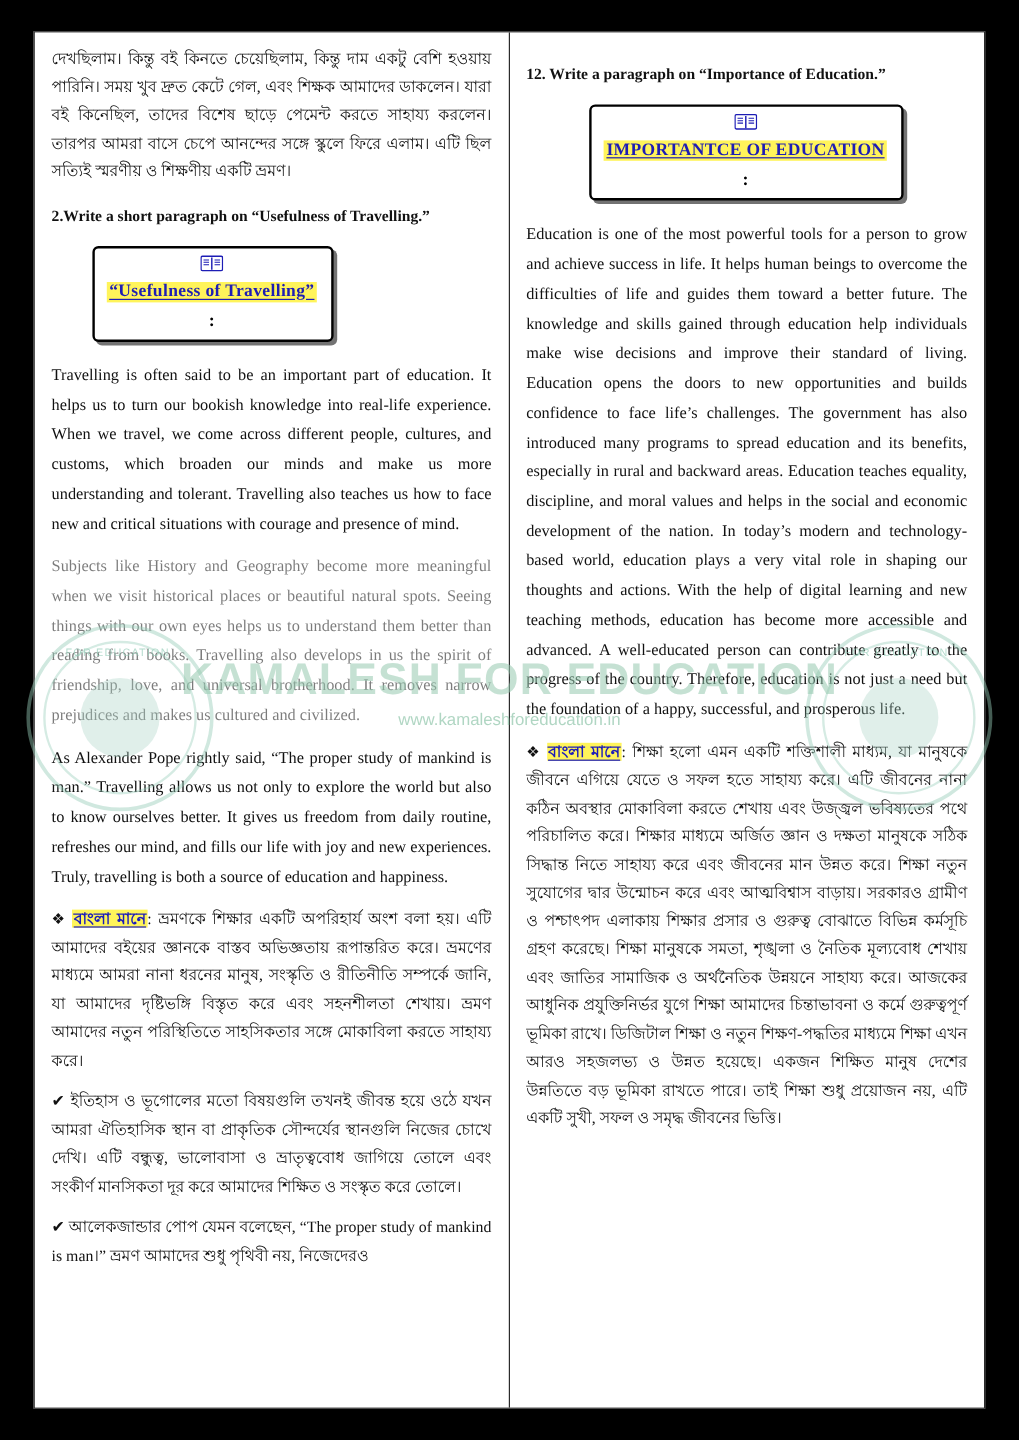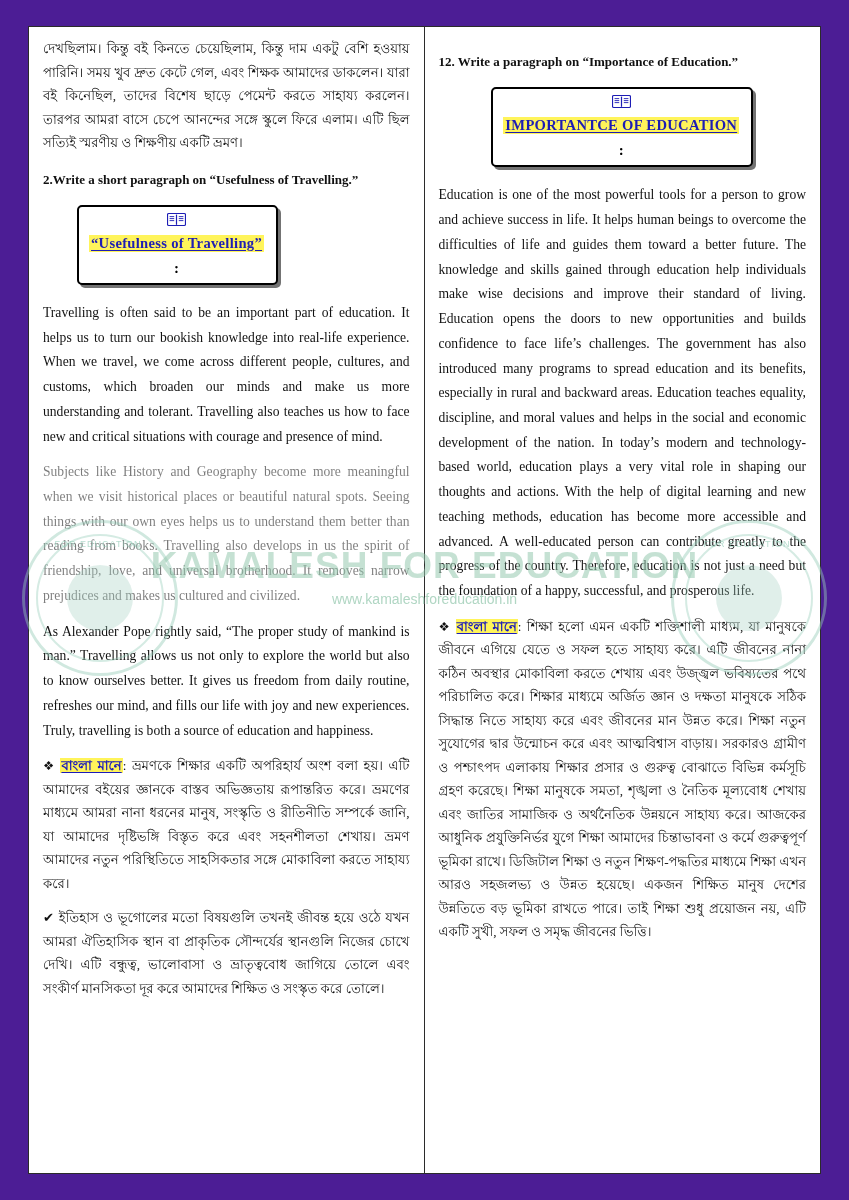--- a/index.html
+++ b/index.html
@@ -9,21 +9,21 @@
   }
   body {
     font-family: "Liberation Serif", serif;
     color: #111111;
   }
   .page {
     position: relative;
     width: 849px;
     height: 1200px;
     margin: 0 auto;
-    background: #4c1d95;
+    background: #000000;
     overflow: hidden;
   }
   .sheet {
     position: absolute;
     left: 28px;
     top: 26px;
     width: 793px;
     height: 1148px;
     border: 1px solid #2b2b2b;
     box-sizing: border-box;
@@ -211,20 +211,21 @@
 
       <p class="en">Travelling is often said to be an important part of education. It helps us to turn our bookish knowledge into real-life experience. When we travel, we come across different people, cultures, and customs, which broaden our minds and make us more understanding and tolerant. Travelling also teaches us how to face new and critical situations with courage and presence of mind.</p>
       <p class="en faded">Subjects like History and Geography become more meaningful when we visit historical places or beautiful natural spots. Seeing things with our own eyes helps us to understand them better than reading from books. Travelling also develops in us the spirit of friendship, love, and universal brotherhood. It removes narrow prejudices and makes us cultured and civilized.</p>
       <p class="en">As Alexander Pope rightly said, “The proper study of mankind is man.” Travelling allows us not only to explore the world but also to know ourselves better. It gives us freedom from daily routine, refreshes our mind, and fills our life with joy and new experiences. Truly, travelling is both a source of education and happiness.</p>
 
       <p class="bn">
         <span class="bullet-diamond">❖</span><span class="bangla-label">বাংলা মানে</span><span>:</span>
         <span>ভ্রমণকে শিক্ষার একটি অপরিহার্য অংশ বলা হয়। এটি আমাদের বইয়ের জ্ঞানকে বাস্তব অভিজ্ঞতায় রূপান্তরিত করে। ভ্রমণের মাধ্যমে আমরা নানা ধরনের মানুষ, সংস্কৃতি ও রীতিনীতি সম্পর্কে জানি, যা আমাদের দৃষ্টিভঙ্গি বিস্তৃত করে এবং সহনশীলতা শেখায়। ভ্রমণ আমাদের নতুন পরিস্থিতিতে সাহসিকতার সঙ্গে মোকাবিলা করতে সাহায্য করে।</span>
       </p>
       <p class="bn">✔ ইতিহাস ও ভূগোলের মতো বিষয়গুলি তখনই জীবন্ত হয়ে ওঠে যখন আমরা ঐতিহাসিক স্থান বা প্রাকৃতিক সৌন্দর্যের স্থানগুলি নিজের চোখে দেখি। এটি বন্ধুত্ব, ভালোবাসা ও ভ্রাতৃত্ববোধ জাগিয়ে তোলে এবং সংকীর্ণ মানসিকতা দূর করে আমাদের শিক্ষিত ও সংস্কৃত করে তোলে।</p>
+      <p class="bn">✔ আলেকজান্ডার পোপ যেমন বলেছেন, “The proper study of mankind is man।” ভ্রমণ আমাদের শুধু পৃথিবী নয়, নিজেদেরও</p>
     </div>
 
     <div class="col col-right">
 
       <p class="q">12. Write a paragraph on “Importance of Education.”</p>
 
       <div class="heading-wrap">
         <span class="heading-box">
           <span class="book-icon">
             <svg width="19" height="15" viewBox="0 0 19 15">

